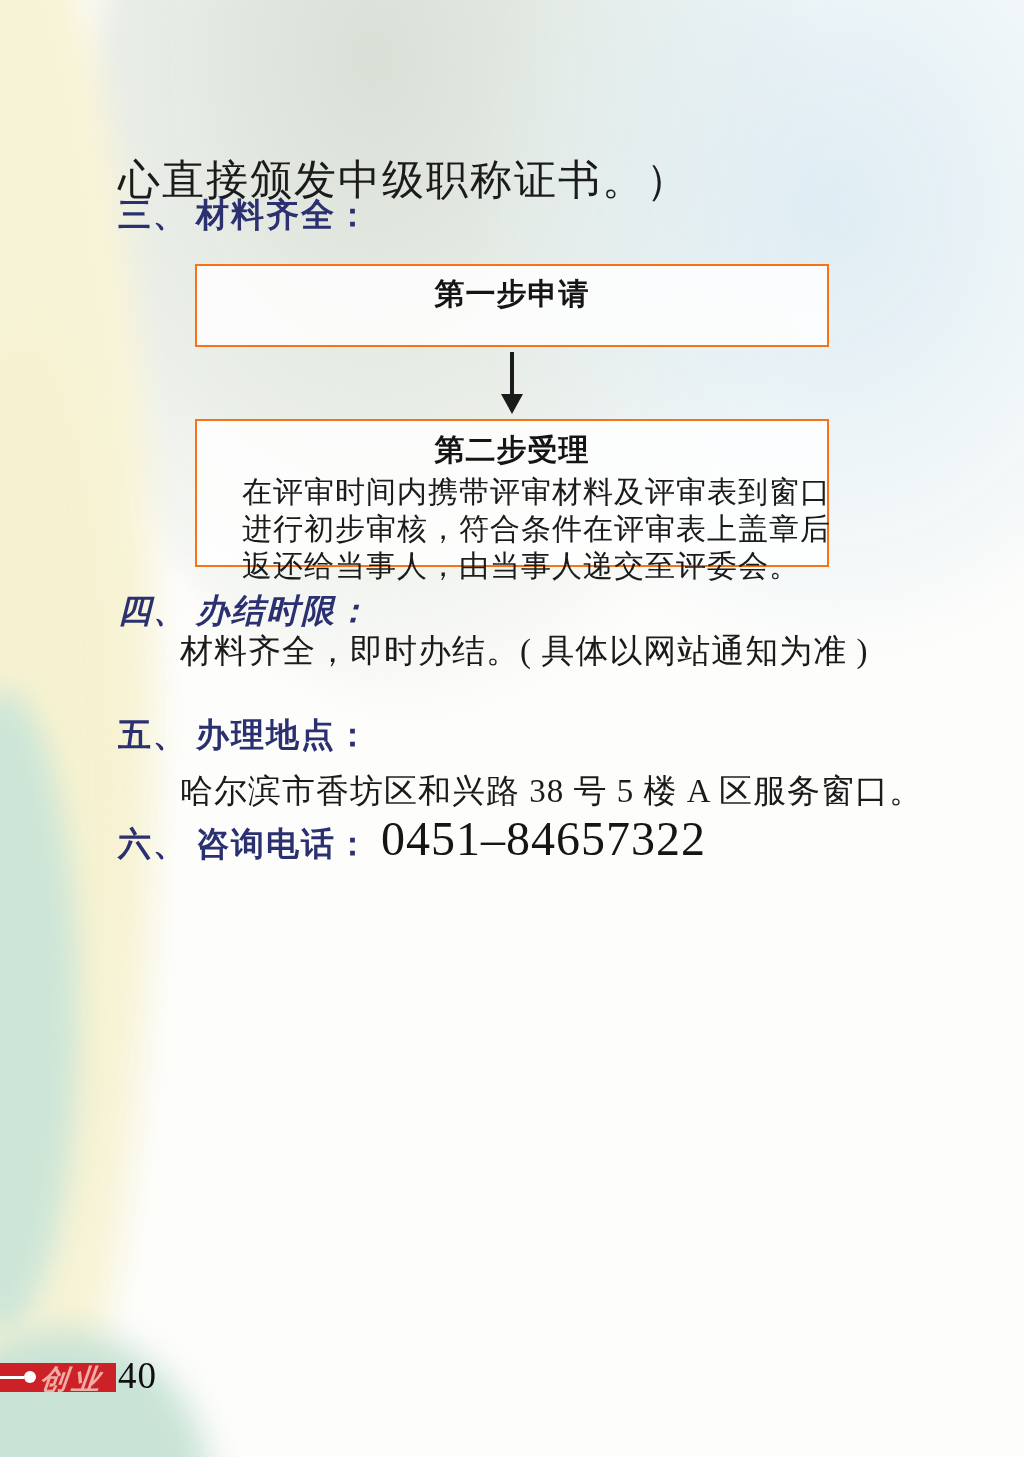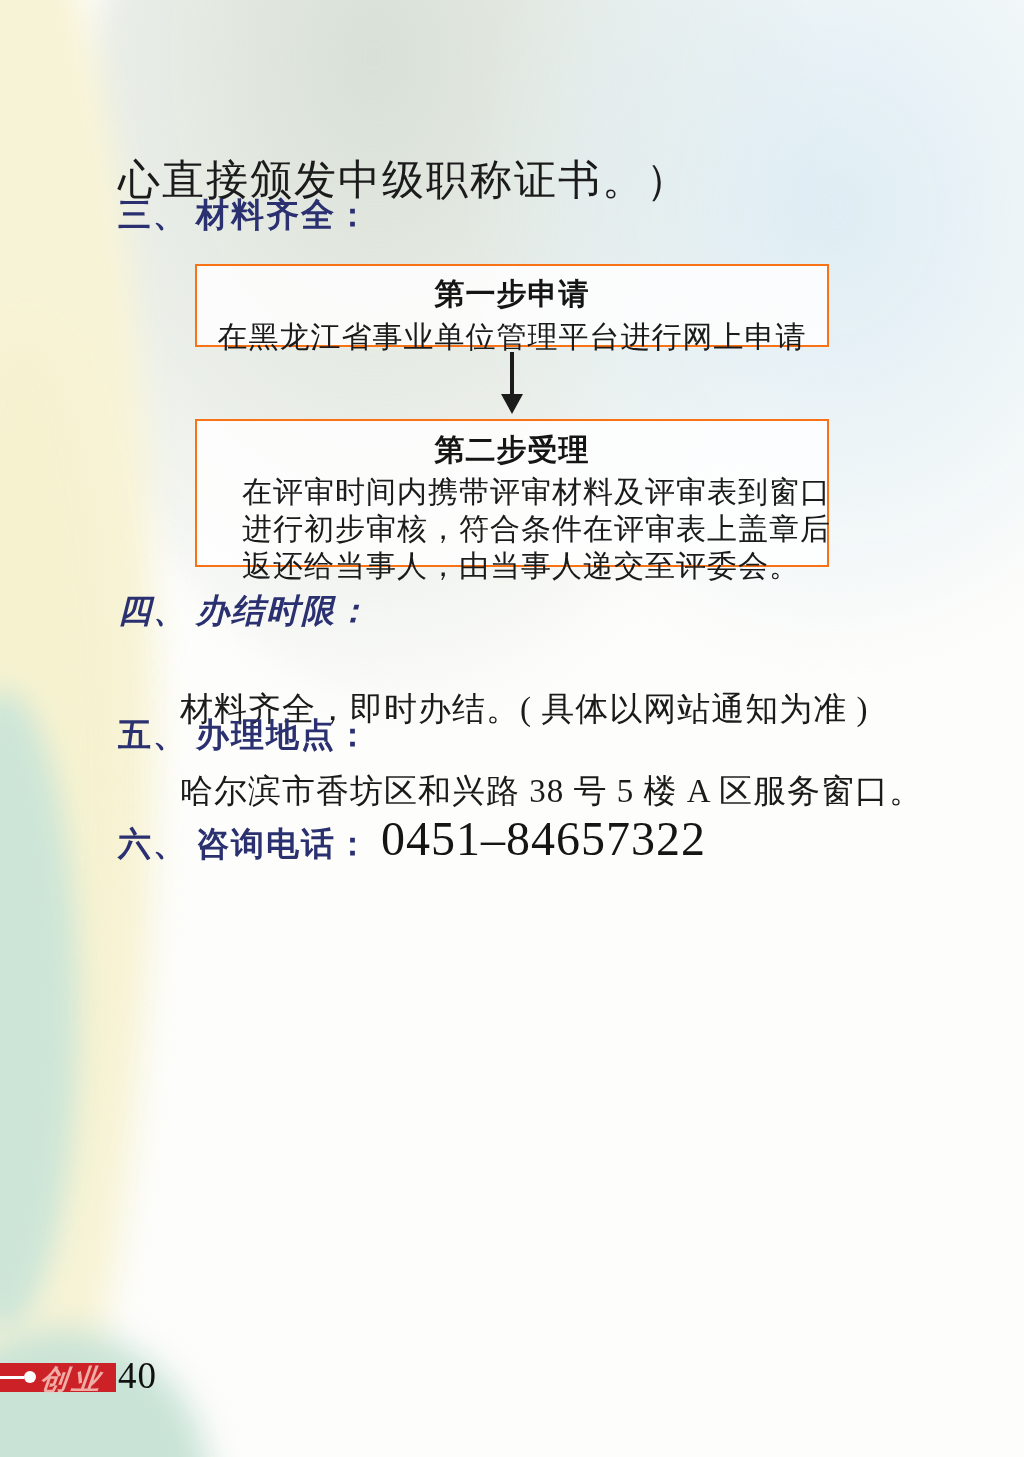--- a/index.html
+++ b/index.html
@@ -88,21 +88,20 @@
 <div class="content">
 
   <p class="abs body-text intro">心直接颁发中级职称证书。）</p>
 
   <h2 class="abs sec-head" style="left:118px;top:166px;">
     <span>三、</span><span class="sec-title">材料齐全：</span>
   </h2>
 
   <div id="flow-box-1" class="abs flow-box">
     <div class="box-title">第一步申请</div>
-    <div class="box-line">在黑龙江省事业单位管理平台进行网上申请</div>
   </div>
 
   <div class="abs flow-arrow">
     <svg width="30" height="64" viewBox="0 0 30 64" aria-hidden="true">
       <line x1="15" y1="1" x2="15" y2="45" stroke="#1b1b1b" stroke-width="4"></line>
       <polygon points="4,43 26,43 15,63" fill="#1b1b1b"></polygon>
     </svg>
   </div>
 
   <div id="flow-box-2" class="abs flow-box">
@@ -110,21 +109,21 @@
     <div class="box-body">
       <div class="box-line">在评审时间内携带评审材料及评审表到窗口</div>
       <div class="box-line">进行初步审核，符合条件在评审表上盖章后</div>
       <div class="box-line">返还给当事人，由当事人递交至评委会。</div>
     </div>
   </div>
 
   <h2 class="abs sec-head" style="left:118px;top:562px;font-style:italic;">
     <span>四、</span><span class="sec-title">办结时限：</span>
   </h2>
-  <p class="abs body-text" style="left:180px;top:654px;">材料齐全，即时办结。( 具体以网站通知为准 )</p>
+  <p class="abs body-text" style="left:180px;top:596px;">材料齐全，即时办结。( 具体以网站通知为准 )</p>
 
   <h2 class="abs sec-head" style="left:118px;top:686px;text-align:center;">
     <span>五、</span><span class="sec-title">办理地点：</span>
   </h2>
   <p class="abs body-text" style="left:180px;top:736px;">哈尔滨市香坊区和兴路 38 号 5 楼 A 区服务窗口。</p>
 
   <h2 class="abs sec-head" style="left:118px;top:784px;">
     <span>六、</span><span class="sec-title">咨询电话：</span><span class="phone">0451–84657322</span>
   </h2>
 

